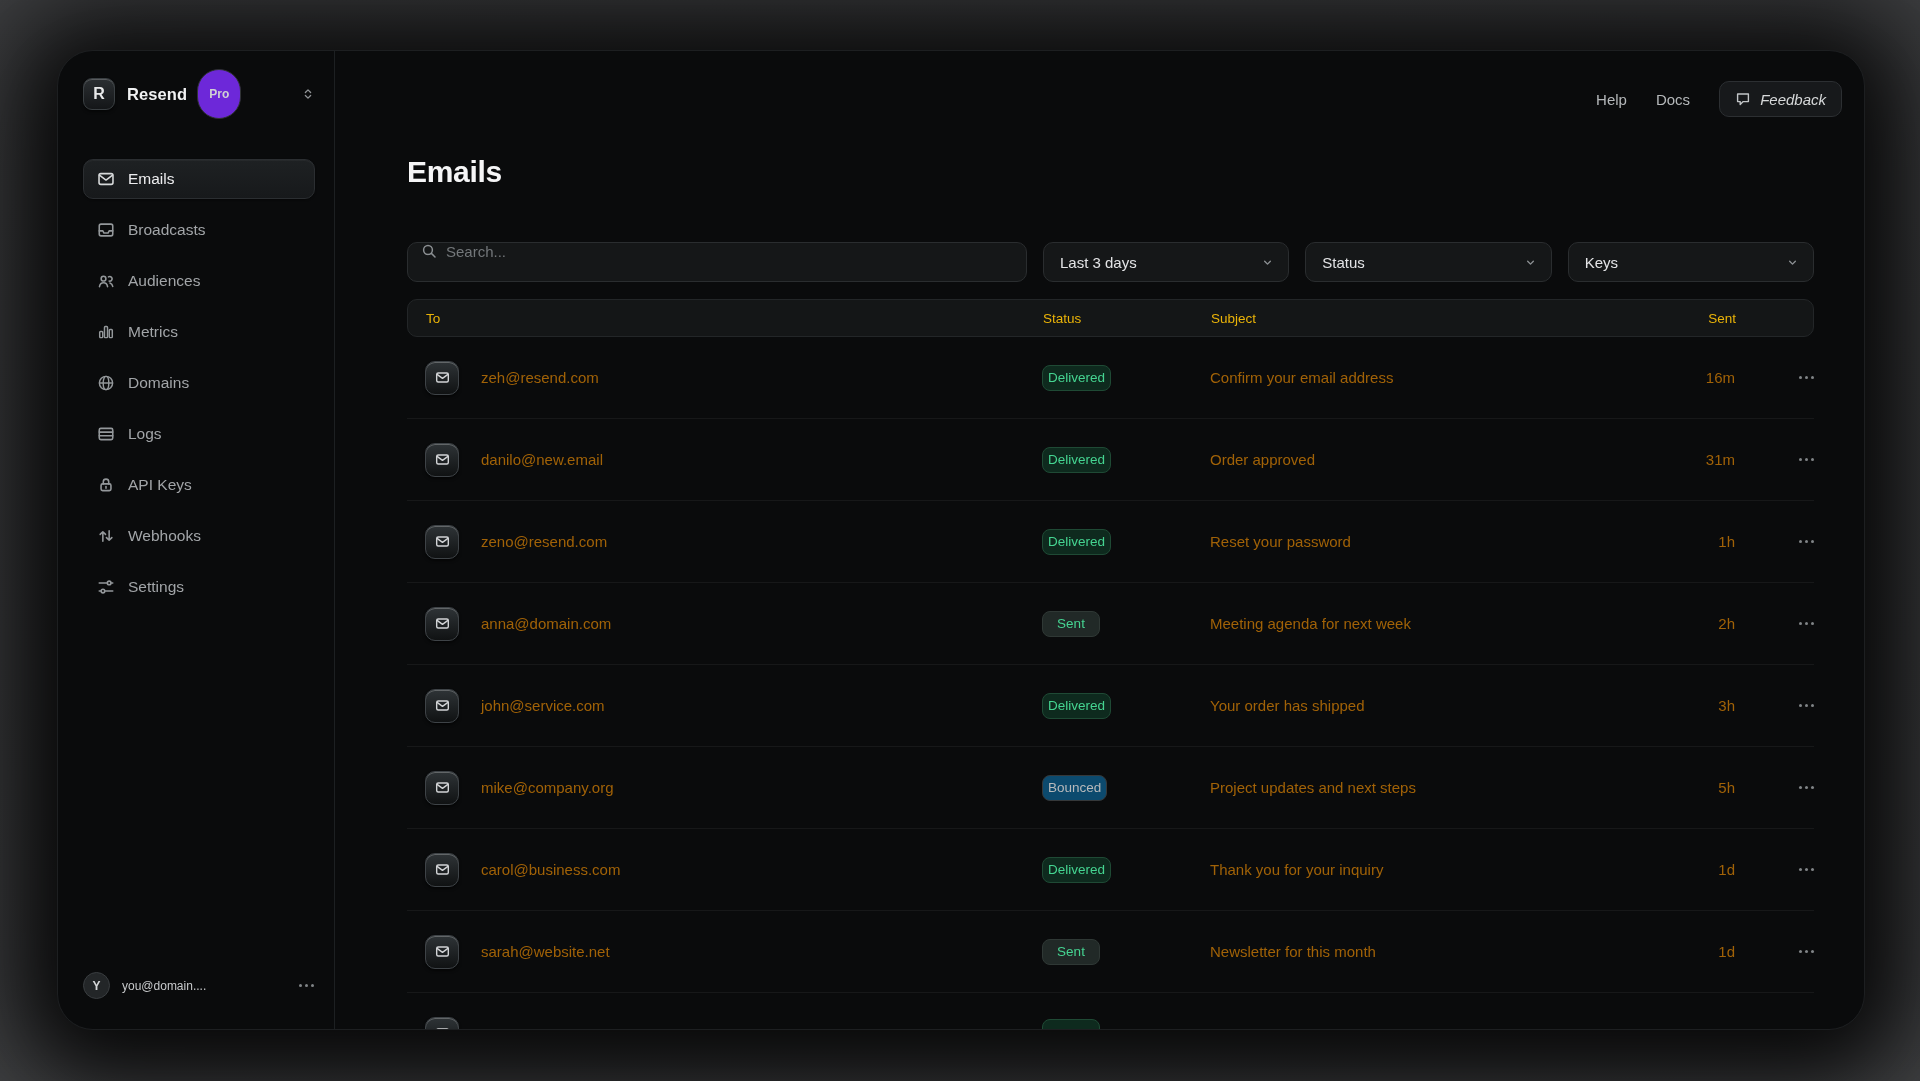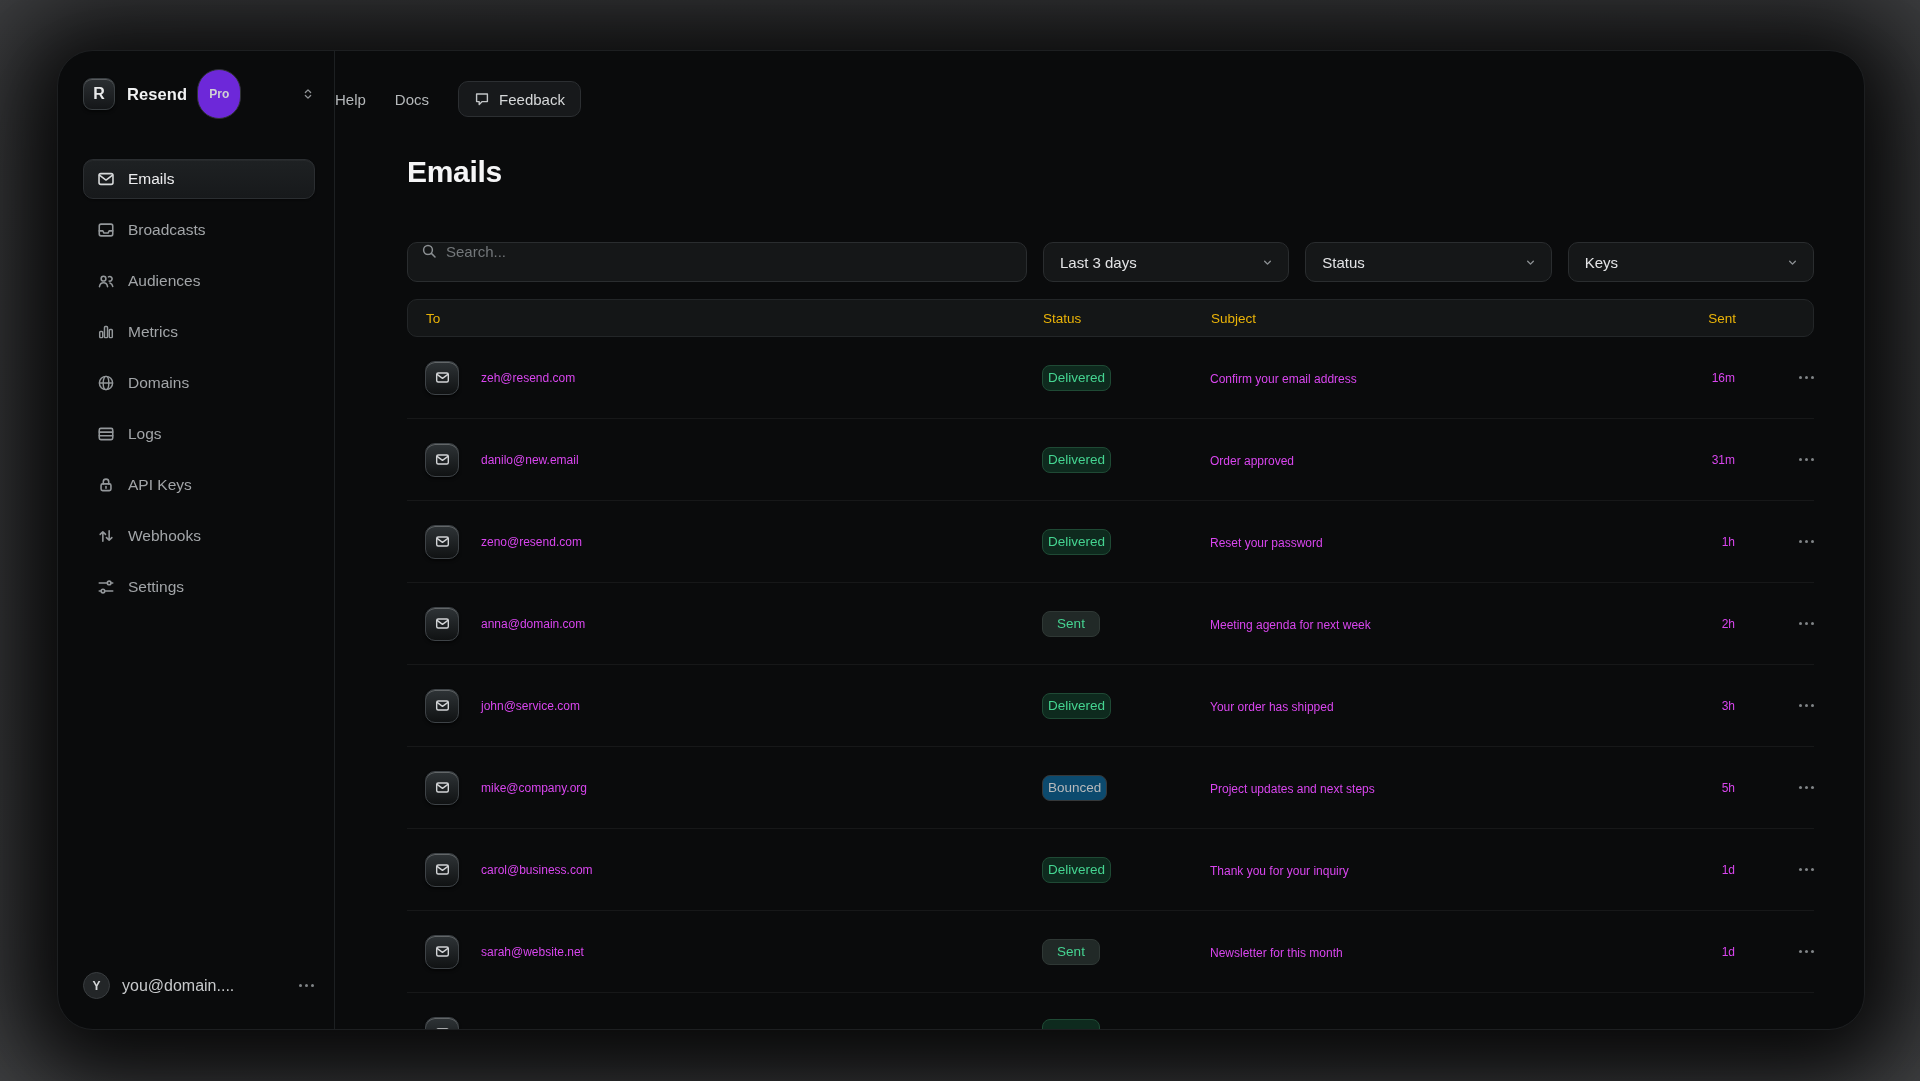--- a/index.html
+++ b/index.html
@@ -55,35 +55,36 @@
   .nav-item.active .ic { color:#d7d9da; }
   .user-row {
     position:absolute; left:25px; right:20px; bottom:30px;
     display:flex; align-items:center; cursor:pointer;
   }
   .avatar {
     width:27px; height:27px; border-radius:50%;
     background:#232628; border:1px solid #3a3e41; color:#d5d7d8;
     font-size:12px; font-weight:700; display:flex; align-items:center; justify-content:center;
   }
-  .user-email { color:#c7c9cb; font-size:16px; margin-left:12px; }
+  .user-email { color:#c7c9cb; font-size:12px; margin-left:12px; }
   .dots { margin-left:auto; display:flex; gap:3px; align-items:center; }
   .dots i { width:3px; height:3px; border-radius:50%; background:#808487; display:block; }
   
   .main { flex:1; position:relative; }
   .topbar {
-    display:flex; align-items:center; justify-content:flex-start;
+    display:flex; align-items:center; justify-content:flex-end;
     padding:30px 22px 0 0; height:66px;
   }
   .top-link { color:#b5b8ba; font-size:15px; margin-right:29px; cursor:pointer; text-decoration:none; }
   .feedback-btn {
     display:flex; align-items:center; gap:9px;
     background:#17191b; border:1px solid #2c2f32; border-radius:10px;
     color:#d6d8d9; font-size:15px; padding:7px 15px; height:36px; cursor:pointer;
     font-family:inherit;
+    font-style:italic;
   }
   .feedback-btn .ic { display:flex; color:#c2c5c7; }
   .content { margin-left:72px; width:1407px; }
   .page-title { color:#f5f5f6; font-size:30px; font-weight:700; margin-top:38px; letter-spacing:-.3px; }
   .filters-row { display:flex; gap:16px; margin-top:53px; }
   .search-box {
     width:620px; height:40px; border-radius:10px;
     background:#151718; border:1px solid #2a2d2f;
     display:flex; align-items:flex-start; padding:0 13px; gap:9px;
   }
@@ -114,21 +115,21 @@
     align-items:center; border-bottom:1px solid rgba(255,255,255,0.055);
   }
   .cell-to { display:flex; align-items:center; gap:22px; padding-left:18px; }
   .mail-tile {
     width:34px; height:34px; border-radius:10px; flex:0 0 34px;
     background:linear-gradient(180deg,#2e3336 0%,#101213 100%);
     border:1px solid #3e4347;
     box-shadow:inset 0 1px 0 rgba(255,255,255,0.25), 0 2px 3px rgba(0,0,0,0.55);
     display:flex; align-items:center; justify-content:center; color:#d2d4d6;
   }
-  .to-text, .subject-text, .sent-text { color:#d946ef; font-size:12px; }
+  .to-text, .subject-text, .sent-text { color:#a16207; font-size:15px; }
   .sent-text { text-align:right; display:block; }
   .cell-menu { display:flex; justify-content:center; }
   .badge {
     display:inline-flex; align-items:center; justify-content:center;
     min-width:58px; min-height:26px; padding:4px 5px;
     border-radius:8px; font-size:13.5px; font-weight:500; width:max-content;
   }
   .b-delivered { color:#45d491; background:#0e2a1e; border:1px solid #1f4a35; }
   .b-sent      { color:#45d491; background:#212927; border:1px solid #2f3835; }
   .b-bounced   { color:#b7b9bb; background:#0c4a6e; border:1px solid #35383a; }

